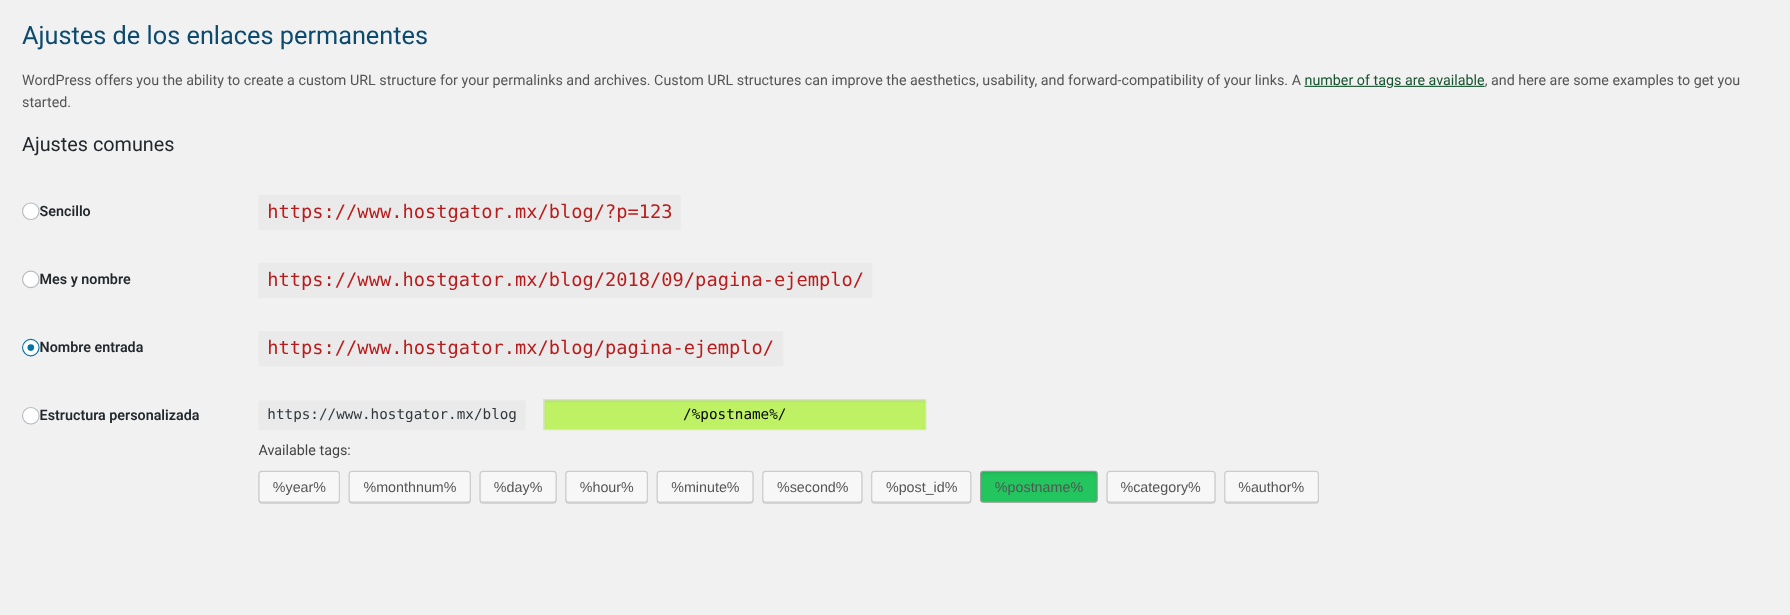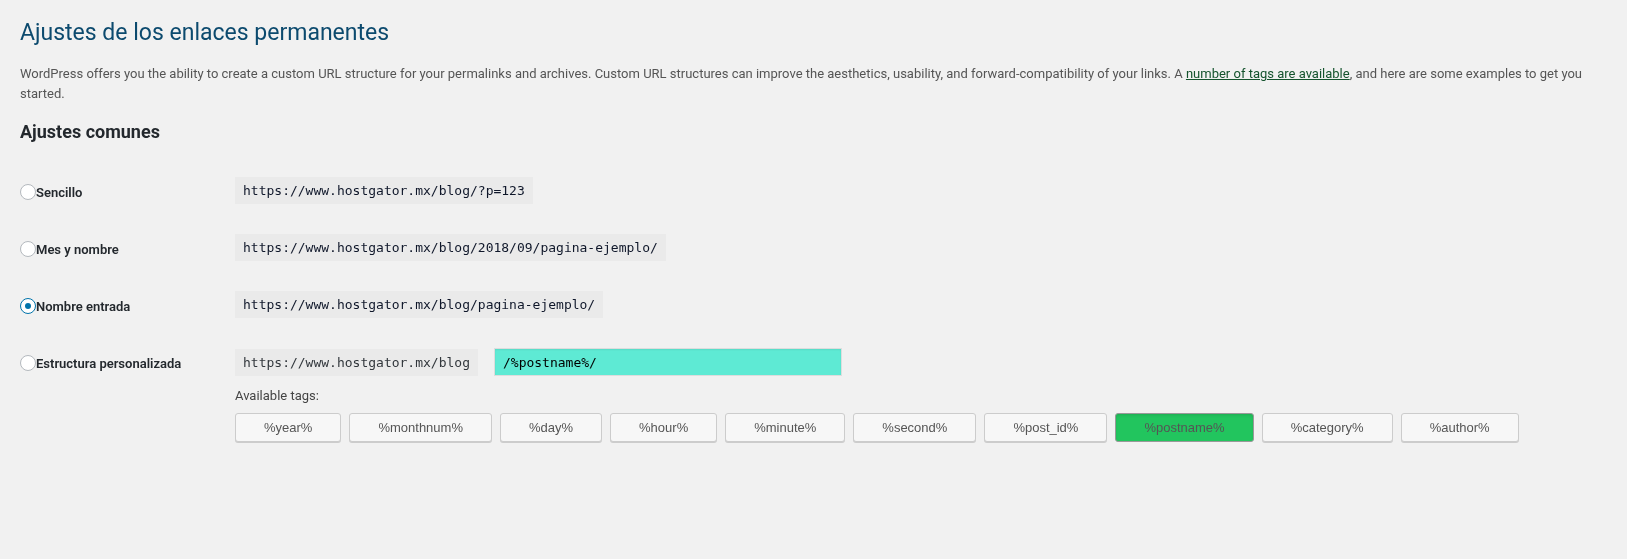--- a/index.html
+++ b/index.html
@@ -12,21 +12,21 @@
   }
   h1 {
     font-size: 23px;
     font-weight: 400;
     margin: 0 0 14px 0;
     padding: 9px 0 4px 0;
     color: #0c4a6e;
   }
   h2 {
     font-size: 18px;
-    font-weight: 700;
+    font-weight: 400;
     margin: 0 0 8px 0;
     color: #23282d;
   }
   p.intro {
     font-size: 13px;
     color: #555;
     margin: 10px 0 18px 0;
     line-height: 1.5;
   }
   a {
@@ -78,22 +78,22 @@
     background: #0073aa;
     border-radius: 50%;
     top: 4px;
     left: 4px;
   }
   code.sample {
     display: inline-block;
     background: #eaeaea;
     padding: 6px 8px;
     font-family: Consolas, Monaco, monospace;
-    font-size: 13px;
-    color: #0f172a;
+    font-size: 17px;
+    color: #b91c1c;
     border-radius: 0;
   }
   .custom-row {
     display: flex;
     align-items: center;
     gap: 16px;
   }
   .custom-row code.prefix {
     background: #eaeaea;
     padding: 6px 8px;
@@ -101,39 +101,40 @@
     font-size: 13px;
     color: #32373c;
   }
   input[type="text"].struct {
     width: 330px;
     padding: 5px 8px;
     font-family: Consolas, Monaco, monospace;
     font-size: 13px;
     border: 1px solid #ddd;
     box-shadow: inset 0 1px 2px rgba(0,0,0,.07);
-    background: #5eead4;
+    background: #bef264;
     height: 16px;
+    text-align: center;
   }
   .available-label {
     margin-top: 12px;
     margin-bottom: 10px;
     font-size: 13px;
     color: #444;
   }
   .tags {
     display: flex;
     gap: 8px;
     flex-wrap: wrap;
   }
   .tag-btn {
     background: #f7f7f7;
     border: 1px solid #ccc;
     border-radius: 3px;
-    padding: 6px 28px;
+    padding: 6px 12px;
     font-size: 13px;
     color: #555;
     cursor: pointer;
     box-shadow: 0 1px 0 #ccc;
   }
   .tag-btn.active {
     background: #22c55e;
     border-color: #999;
     box-shadow: inset 0 2px 5px -3px rgba(0,0,0,.3);
   }

